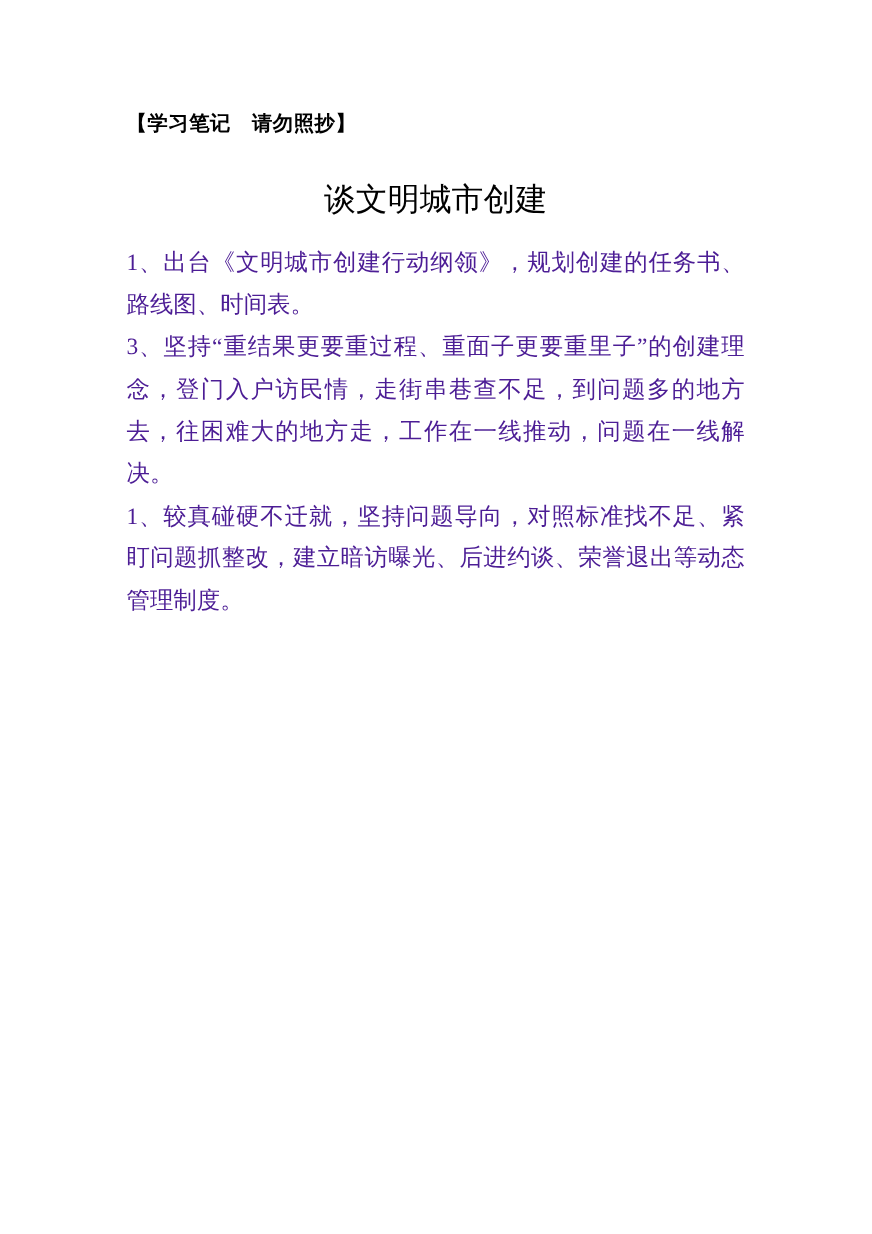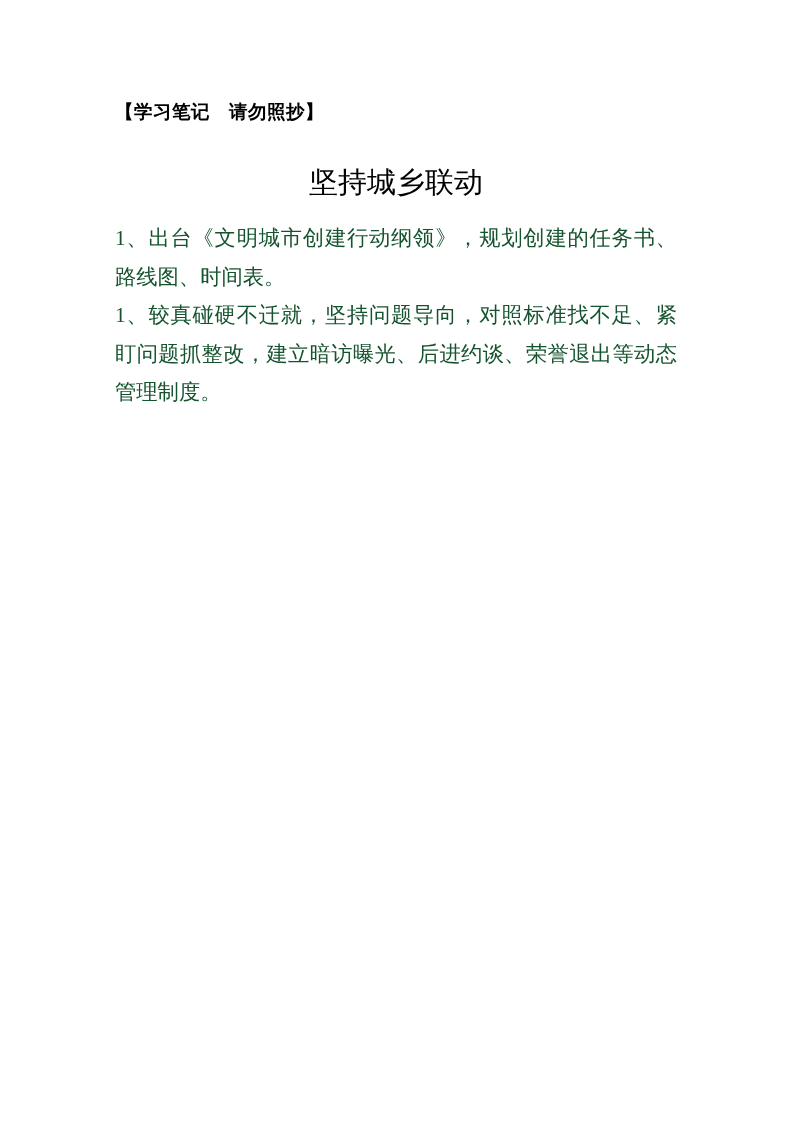--- a/index.html
+++ b/index.html
@@ -43,28 +43,29 @@
   .body-text {
     margin-top: 15px;
   }
   .para {
     margin: 0;
     font-size: 21.3px;
     line-height: 38.4px;
     text-align: justify;
     text-align-last: left;
     word-break: break-all;
-    color: #14532d;
+    color: #4c1d95;
   }
 </style>
 </head>
 <body>
 
 <div class="page">
   <div class="content">
     <div class="header-note">【学习笔记　请勿照抄】</div>
-    <h1 class="doc-title">坚持城乡联动</h1>
+    <h1 class="doc-title">谈文明城市创建</h1>
     <div class="body-text">
       <p class="para">1、出台《文明城市创建行动纲领》，规划创建的任务书、路线图、时间表。</p>
+      <p class="para">3、坚持“重结果更要重过程、重面子更要重里子”的创建理念，登门入户访民情，走街串巷查不足，到问题多的地方去，往困难大的地方走，工作在一线推动，问题在一线解决。</p>
       <p class="para">1、较真碰硬不迁就，坚持问题导向，对照标准找不足、紧盯问题抓整改，建立暗访曝光、后进约谈、荣誉退出等动态管理制度。</p>
     </div>
   </div>
 </div>
 
 </body></html>

